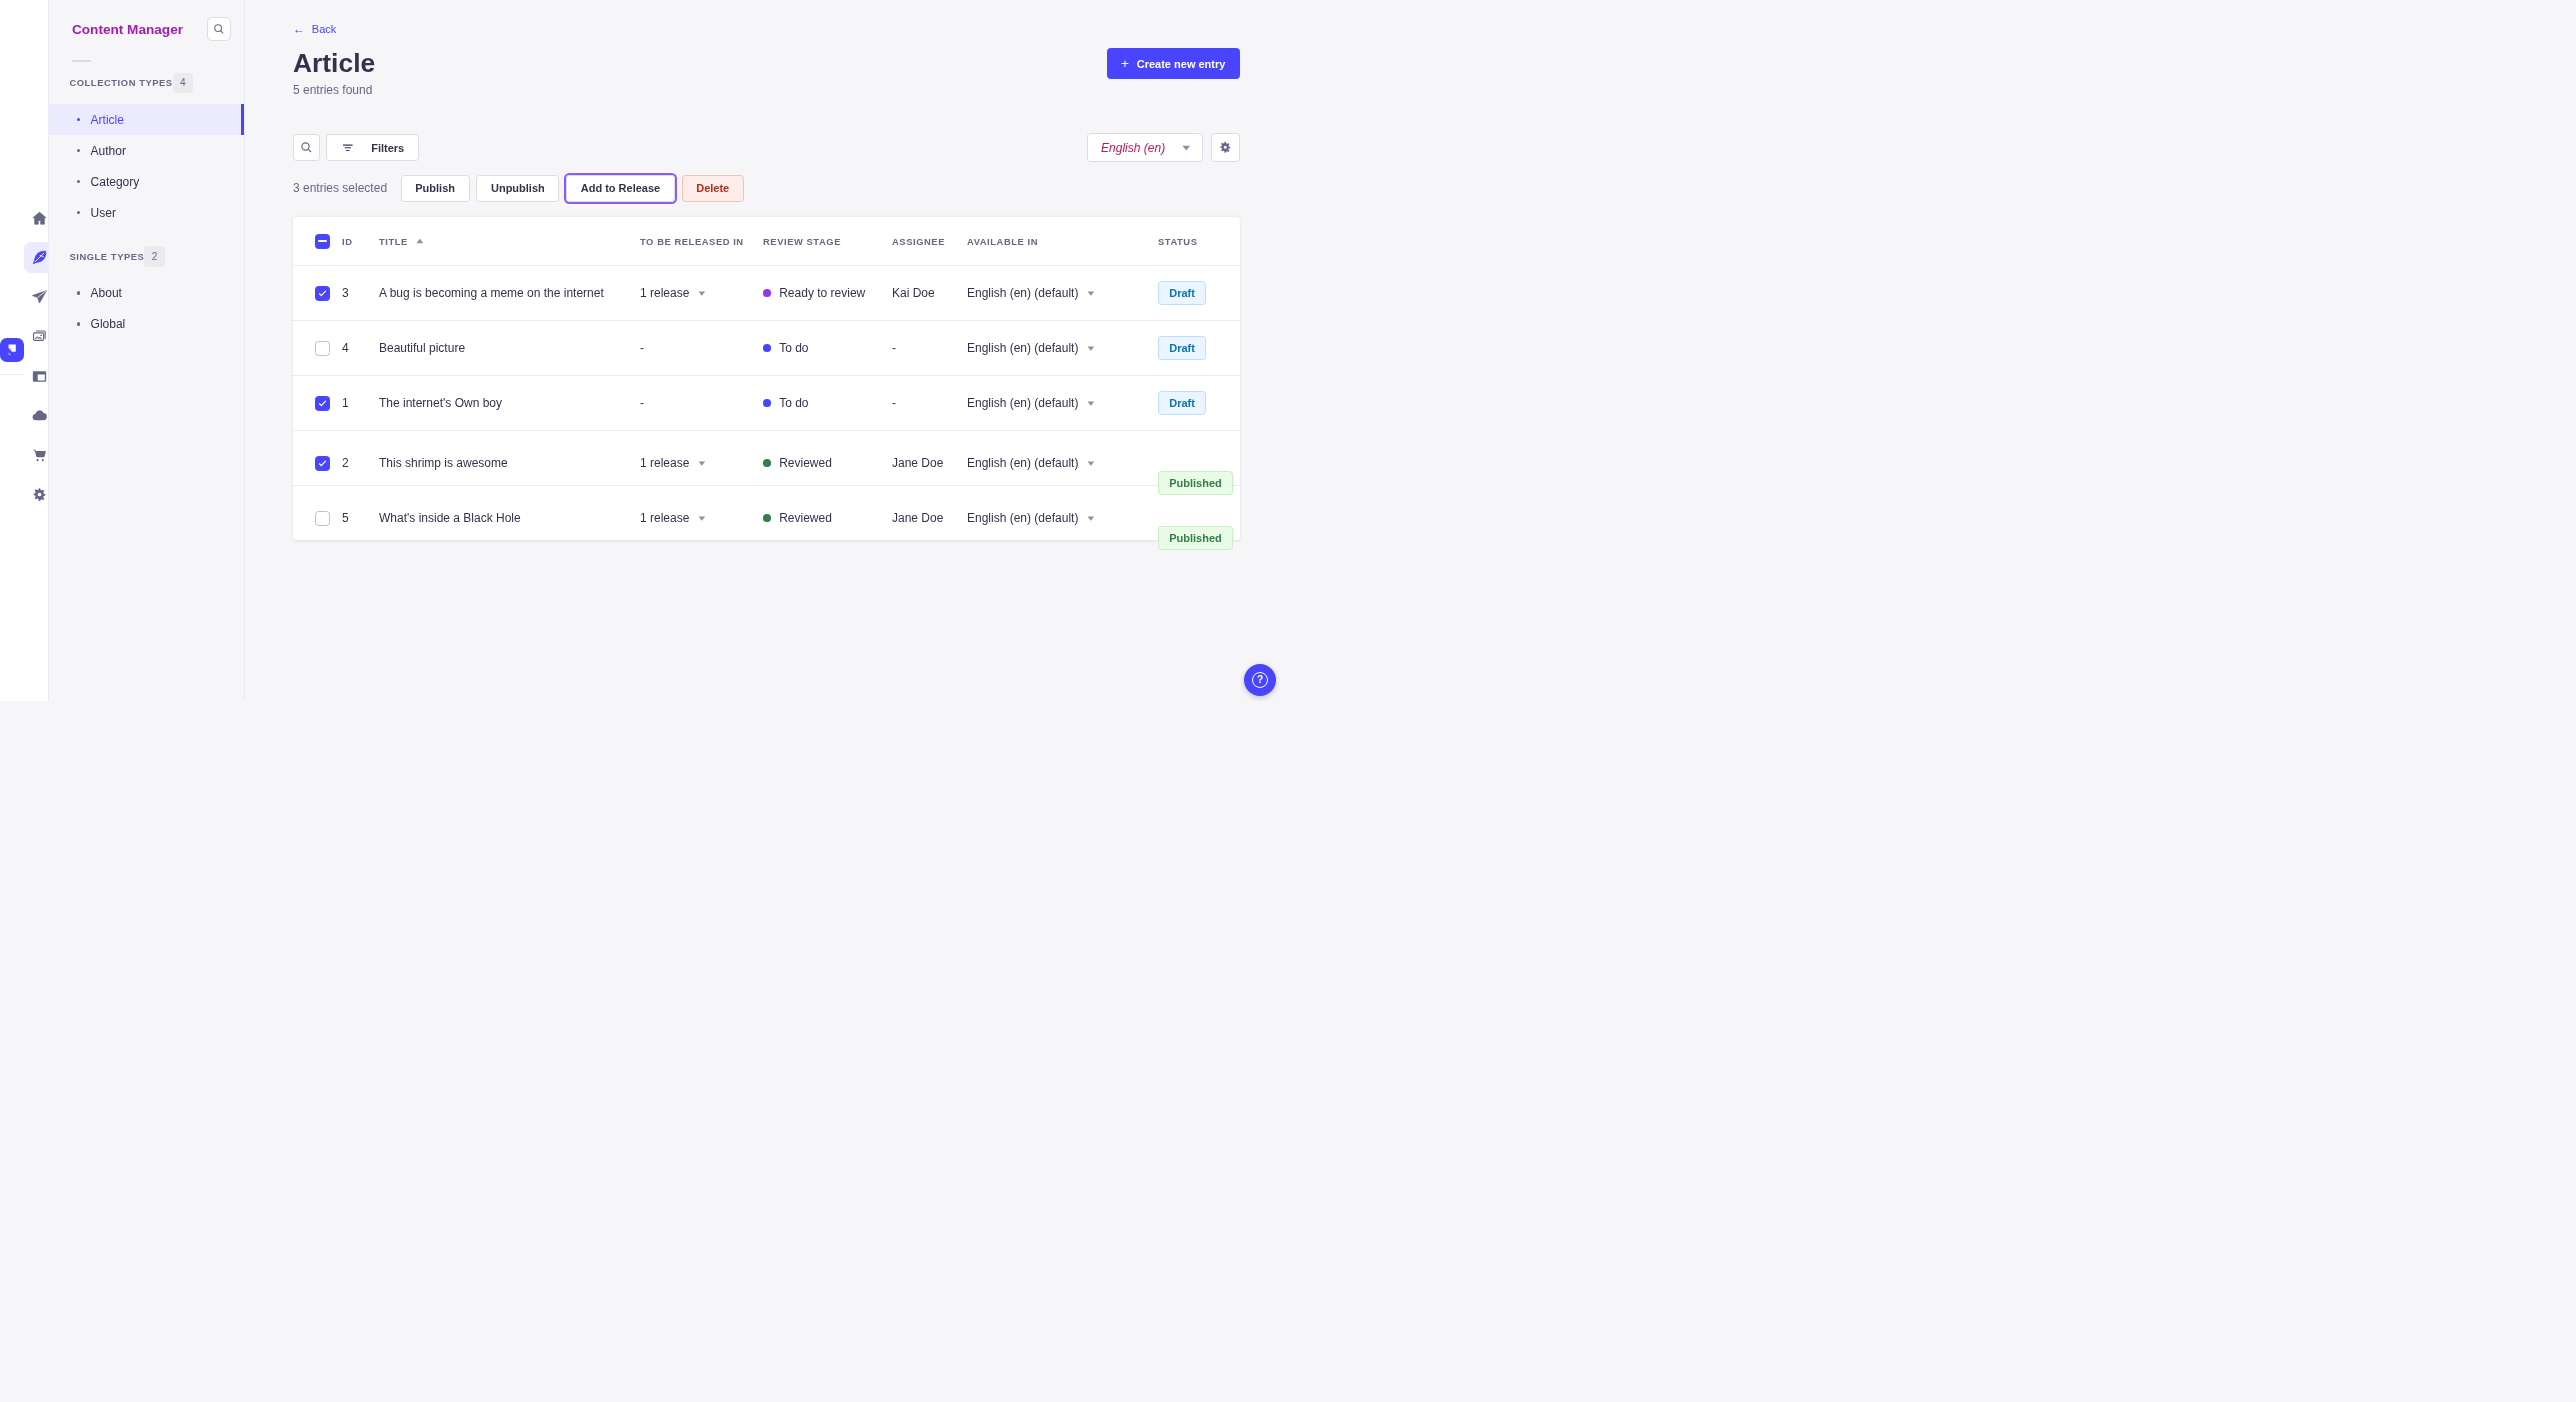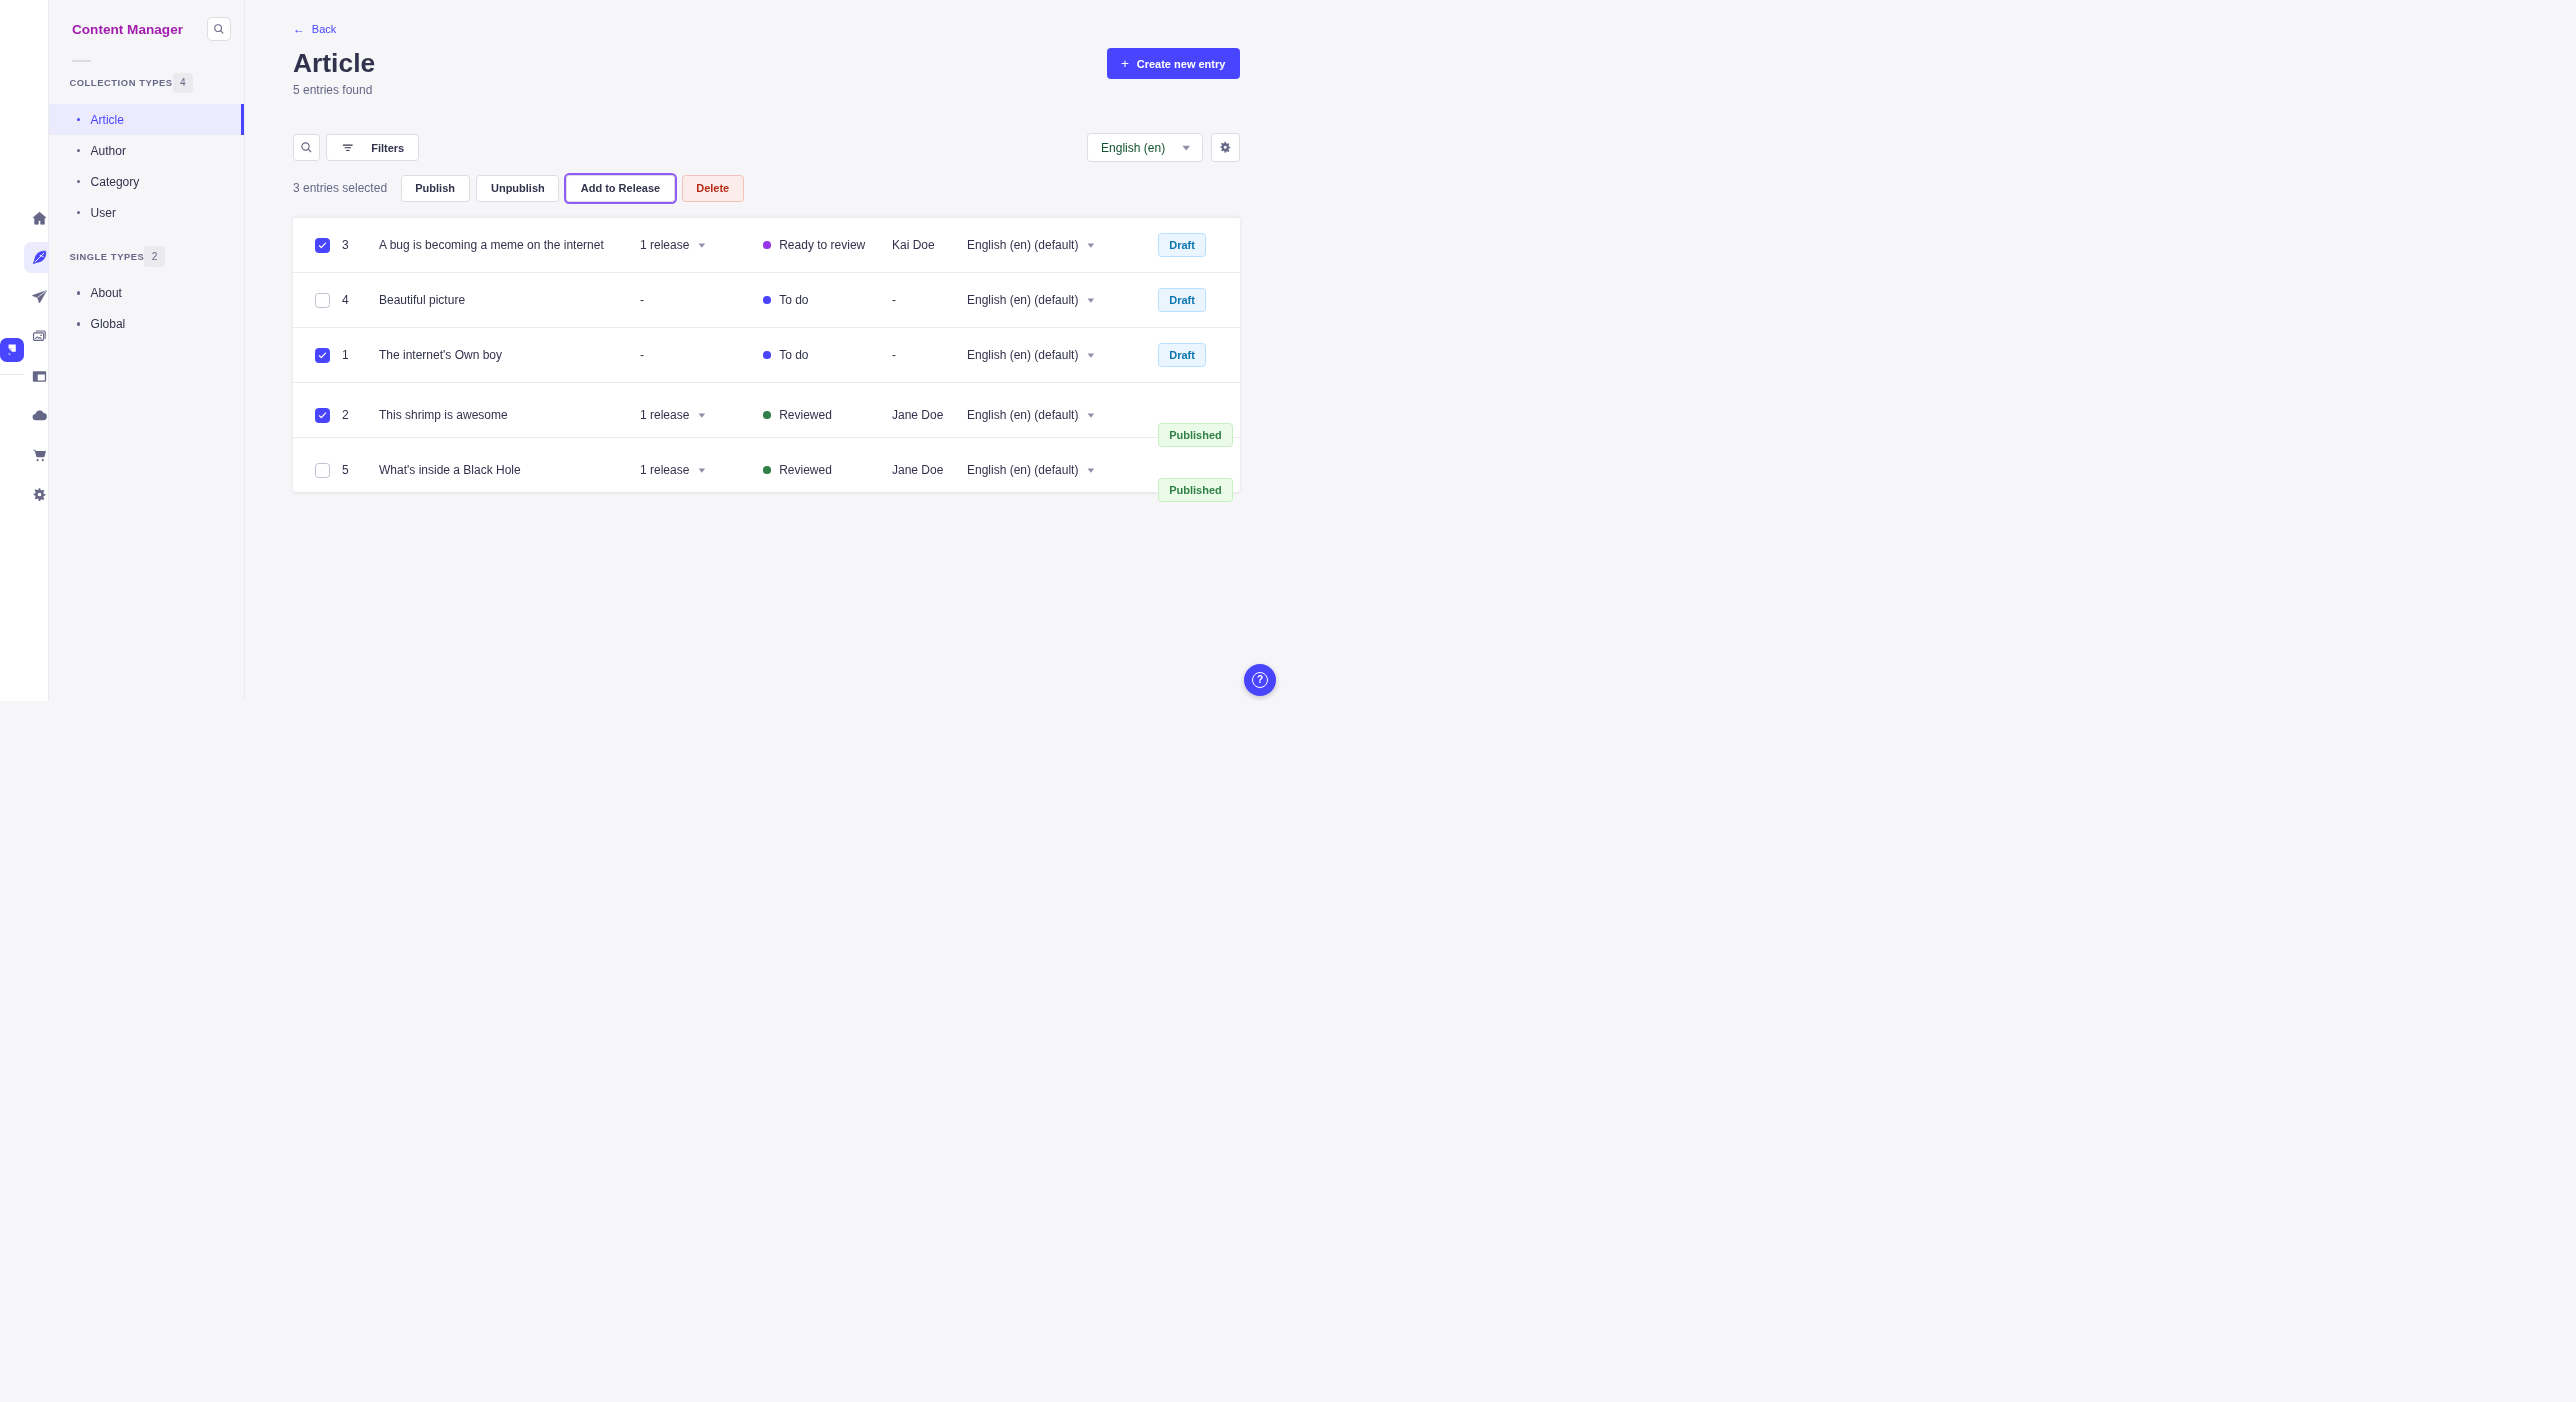--- a/index.html
+++ b/index.html
@@ -44,21 +44,21 @@
   .btn { display:inline-flex; align-items:center; justify-content:center; height:27px; padding:0 13.6px; border:0.9px solid #dcdce4; border-radius:3.4px; background:#fff; font-size:11px; font-weight:600; color:#32324d; cursor:pointer; font-family:inherit; }
   .btn-primary { position:absolute; top:48px; right:48px; height:31px; background:#4945ff; border-color:#4945ff; color:#fff; gap:7.7px; }
   .btn-primary .plus { font-size:13.6px; font-weight:400; line-height:1; }
   .btn-danger { background:#fcecea; border-color:#f5c0b8; color:#b72b1a; }
   .btn-ring { outline:2.6px solid #8b5cf6; outline-offset:0.9px; }
 
   .toolbar { margin-top:36px; display:flex; align-items:center; }
   .icon-btn { width:27px; height:27px; border:0.9px solid #dcdce4; border-radius:3.4px; background:#fff; display:flex; align-items:center; justify-content:center; color:#666687; cursor:pointer; }
   .filters-btn { margin-left:6px; gap:17px; display:inline-flex; }
   .toolbar-right { margin-left:auto; display:flex; align-items:center; gap:8.5px; }
-  .select { width:116px; height:29px; border:0.9px solid #dcdce4; border-radius:3.4px; background:#fff; display:flex; align-items:center; justify-content:space-between; padding:0 11px 0 13.6px; font-size:12px; color:#14532d; cursor:pointer; }
+  .select { width:116px; height:29px; border:0.9px solid #dcdce4; border-radius:3.4px; background:#fff; display:flex; align-items:center; justify-content:space-between; padding:0 11px 0 13.6px; font-size:12px; color:#be185d; cursor:pointer;font-style:italic; }
   .gear-btn { width:29px; height:29px; }
 
   .selection-row { margin-top:12.8px; display:flex; align-items:center; gap:6.8px; }
   .selection-text { font-size:12px; color:#666687; margin-right:6.8px; }
 
   
   .table-card { margin-top:15.3px; width:947px; background:#fff; border-radius:3.4px; box-shadow:0 0.9px 3.4px rgba(33,33,52,.1); }
   .grid-row { display:grid; grid-template-columns:49px 37px 261px 123px 129px 75px 191px 83px; align-items:center; }
   .thead { height:48px; }
   .th { font-size:9.4px; font-weight:700; letter-spacing:.06em; color:#666687; display:flex; align-items:center; padding-right:6.8px; }
@@ -266,20 +266,39 @@
 
     <div class="selection-row">
       <span class="selection-text">3 entries selected</span>
       <button class="btn">Publish</button>
       <button class="btn">Unpublish</button>
       <button class="btn btn-ring">Add to Release</button>
       <button class="btn btn-danger">Delete</button>
     </div>
 
     <div class="table-card">
+      <div class="grid-row thead">
+        <div class="cell">
+            <span class="checkbox indeterminate"></span>
+          </div>
+        <div class="th">ID</div>
+        <div class="th">
+          <span>TITLE</span>
+          <span class="sort-icon">
+            <svg width="7.7" height="6" viewBox="0 0 10 7">
+                <path d="M5 0.6 9.5 6.4h-9z" fill="#8e8ea9"></path>
+              </svg>
+          </span>
+        </div>
+        <div class="th">TO BE RELEASED IN</div>
+        <div class="th">REVIEW STAGE</div>
+        <div class="th">ASSIGNEE</div>
+        <div class="th">AVAILABLE IN</div>
+        <div class="th">STATUS</div>
+      </div>
       <div id="table-body">
           <div class="grid-row trow">
             <div class="cell">
               <span class="checkbox checked">
                 <svg width="11" height="11" viewBox="0 0 18 18">
                   <path d="m4 9.5 3 3 7-7.5" stroke="#fff" stroke-width="2" fill="none" stroke-linecap="round" stroke-linejoin="round"></path>
                 </svg>
               </span>
             </div>
             <div class="cell">3</div>

